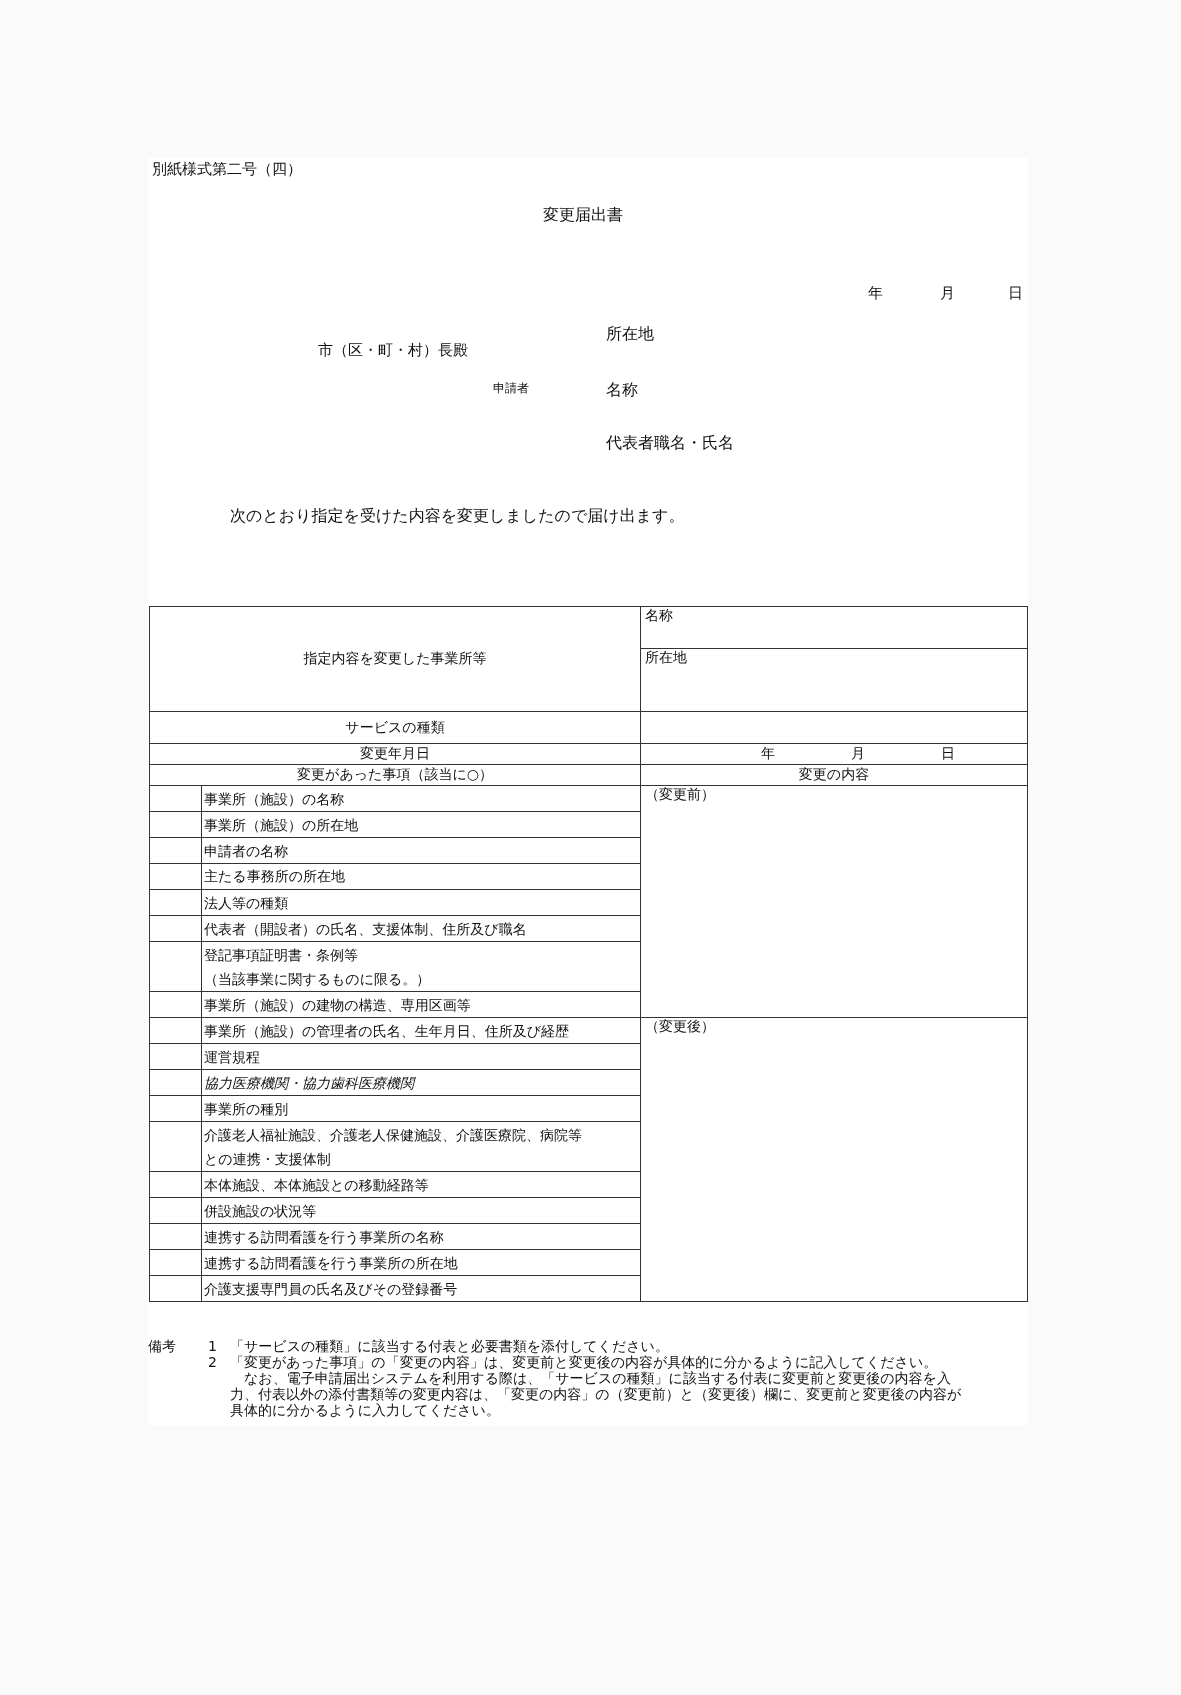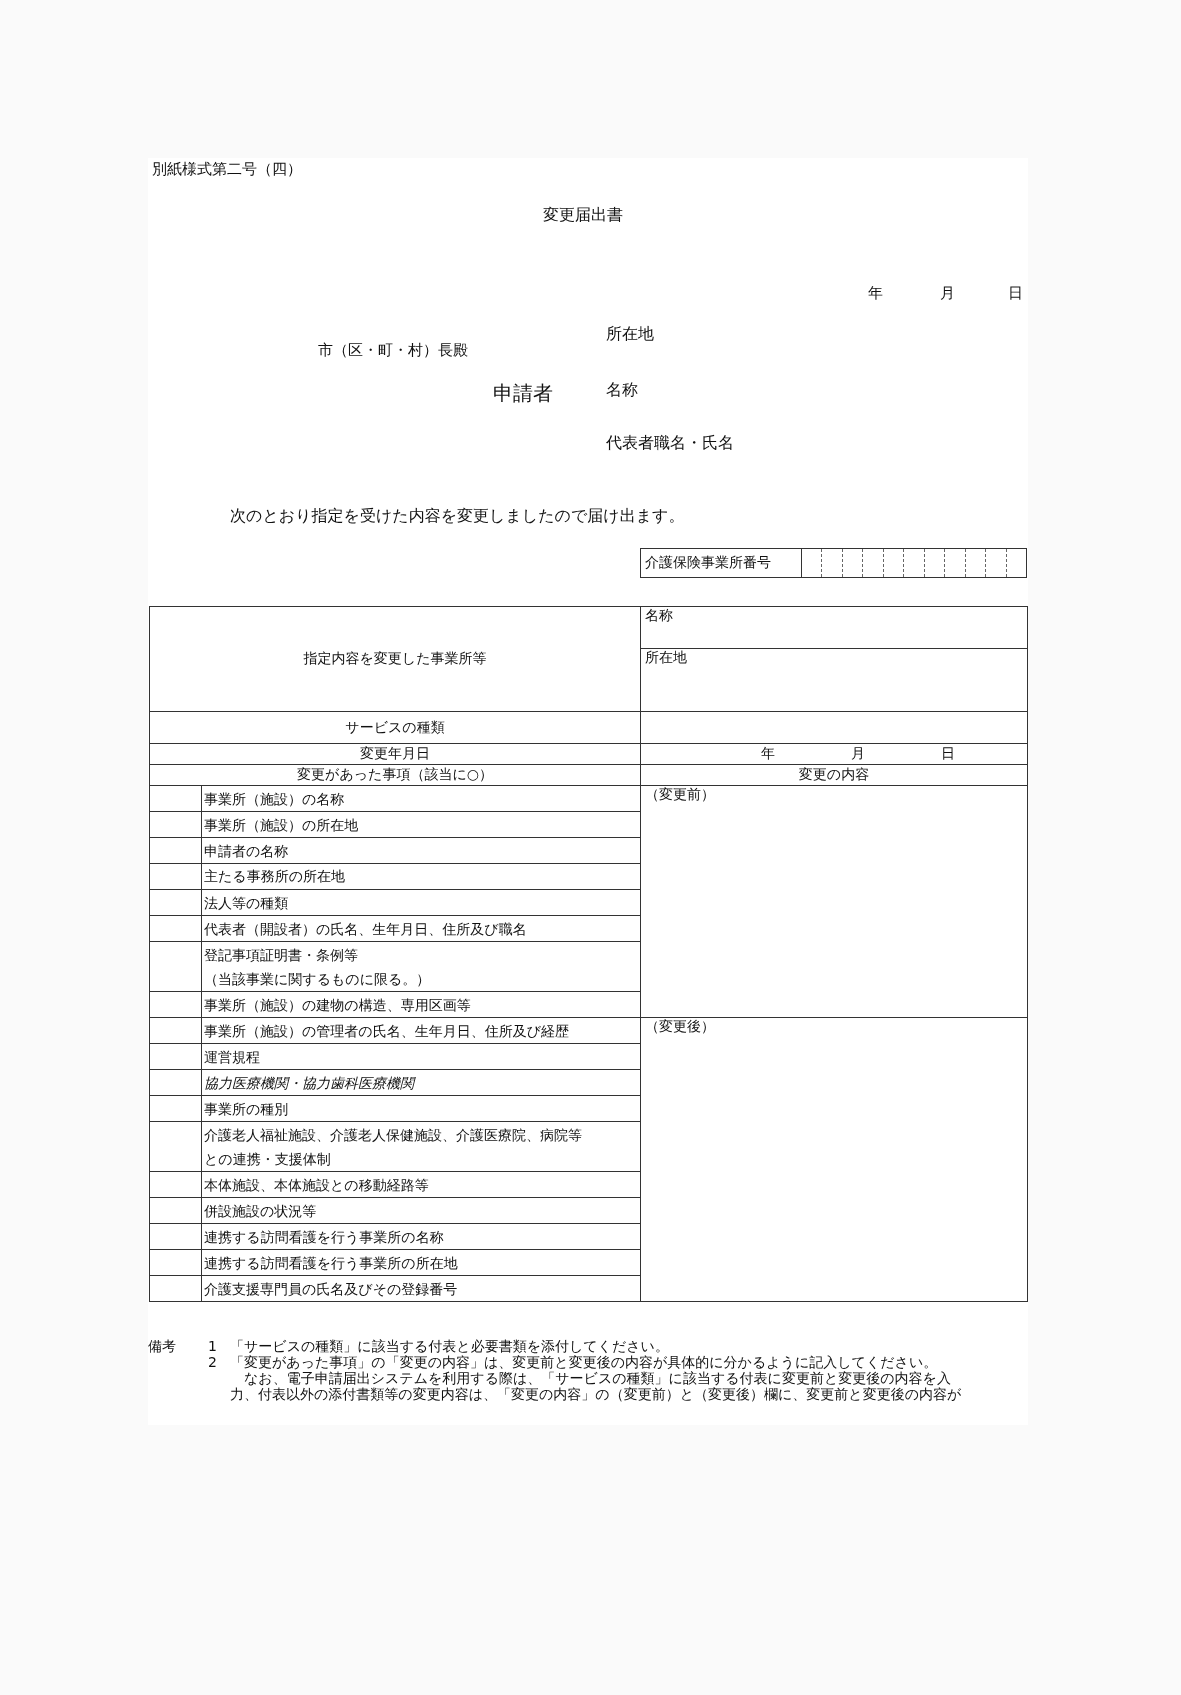--- a/index.html
+++ b/index.html
@@ -15,21 +15,21 @@
     position: absolute;
     left: 148px; top: 158px;
     width: 880px; height: 1267px;
     background: #ffffff;
   }
   .abs { position: absolute; white-space: nowrap; }
   .form-number { left: 4px; top: 2px; font-size: 15px; }
   .doc-title { left: 395px; top: 47px; font-size: 16px; }
   .date-line { top: 126px; font-size: 15px; }
   .addressee { left: 170px; top: 183px; font-size: 15px; }
-  .applicant-label { left: 345px; top: 222px; font-size: 20px; }
+  .applicant-label { left: 345px; top: 222px; font-size: 12px; }
   .app-field { left: 458px; font-size: 16px; }
   .statement { left: 82px; top: 348px; font-size: 16px; }
 
   
   .numbox { position: absolute; border: 1.5px solid #333; box-sizing: border-box; display: flex; background: #fff; }
   .numbox .lbl { border-right: 1.5px solid #333; padding: 2px 4px; font-size: 14px; box-sizing: border-box; display: flex; align-items: center; }
   .numbox .cells { flex: 1; display: flex; }
   .numbox .cell { flex: 1; border-left: 1px dashed #666; }
   .numbox .cell:first-child { border-left: none; }
 
@@ -69,36 +69,20 @@
   <div class="abs date-line" style="left:860px">日</div>
 
   <div class="abs addressee">市（区・町・村）長殿</div>
   <div class="abs applicant-label">申請者</div>
   <div class="abs app-field" style="top:166px">所在地</div>
   <div class="abs app-field" style="top:222px">名称</div>
   <div class="abs app-field" style="top:275px">代表者職名・氏名</div>
 
   <div class="abs statement">次のとおり指定を受けた内容を変更しましたので届け出ます。</div>
 
-  <div class="numbox" style="left:492px; top:390px; width:387px; height:30px;">
-    <div class="lbl" style="width:161px">介護保険事業所番号</div>
-    <div class="cells" id="office-cells">
-        <div class="cell"></div>
-        <div class="cell"></div>
-        <div class="cell"></div>
-        <div class="cell"></div>
-        <div class="cell"></div>
-        <div class="cell"></div>
-        <div class="cell"></div>
-        <div class="cell"></div>
-        <div class="cell"></div>
-        <div class="cell"></div>
-        <div class="cell"></div>
-      </div>
-  </div>
 
 
   <table class="main">
     <colgroup>
       <col style="width:52px">
       <col style="width:439px">
       <col style="width:387px">
     </colgroup>
     <tbody id="main-tbody">
       <tr style="height:42px">
@@ -142,21 +126,21 @@
         <tr style="height: 26px;">
           <td></td>
           <td class="item-label" style="white-space: pre-line; font-family: Liberation Serif, serif;">主たる事務所の所在地</td>
         </tr>
         <tr style="height: 26px;">
           <td></td>
           <td class="item-label" style="white-space: pre-line;">法人等の種類</td>
         </tr>
         <tr style="height: 26px;">
           <td></td>
-          <td class="item-label" style="white-space: pre-line;">代表者（開設者）の氏名、生年月日、住所及び職名</td>
+          <td class="item-label" style="white-space: pre-line;">代表者（開設者）の氏名、支援体制、住所及び職名</td>
         </tr>
         <tr style="height: 50px;">
           <td></td>
           <td class="item-label" style="white-space: pre-line;">登記事項証明書・条例等
 （当該事業に関するものに限る。）</td>
         </tr>
         <tr style="height: 26px;">
           <td></td>
           <td class="item-label" style="white-space: pre-line;">事業所（施設）の建物の構造、専用区画等</td>
         </tr>
@@ -212,15 +196,16 @@
       <span>「サービスの種類」に該当する付表と必要書類を添付してください。</span>
     </div>
     <div class="row">
       <span class="k"></span>
       <span class="n">2</span>
       <span>「変更があった事項」の「変更の内容」は、変更前と変更後の内容が具体的に分かるように記入してください。</span>
     </div>
     <div style="padding-left:82px">
       <div>　なお、電子申請届出システムを利用する際は、「サービスの種類」に該当する付表に変更前と変更後の内容を入</div>
       <div>力、付表以外の添付書類等の変更内容は、「変更の内容」の（変更前）と（変更後）欄に、変更前と変更後の内容が</div>
+      <div>具体的に分かるように入力してください。</div>
     </div>
   </div>
 </div>
 
 </body></html>

